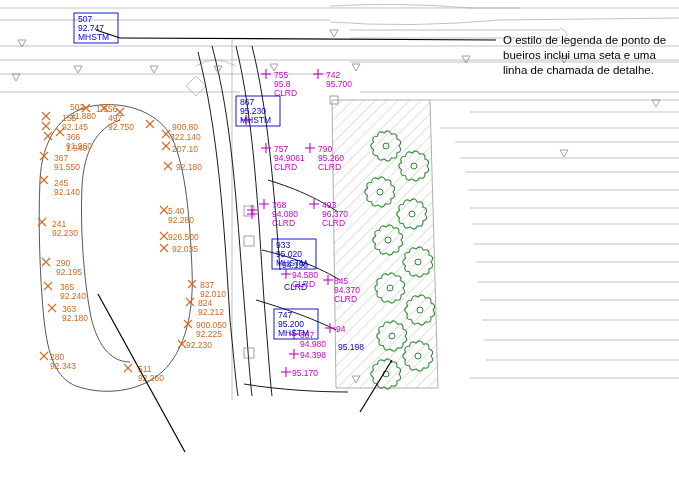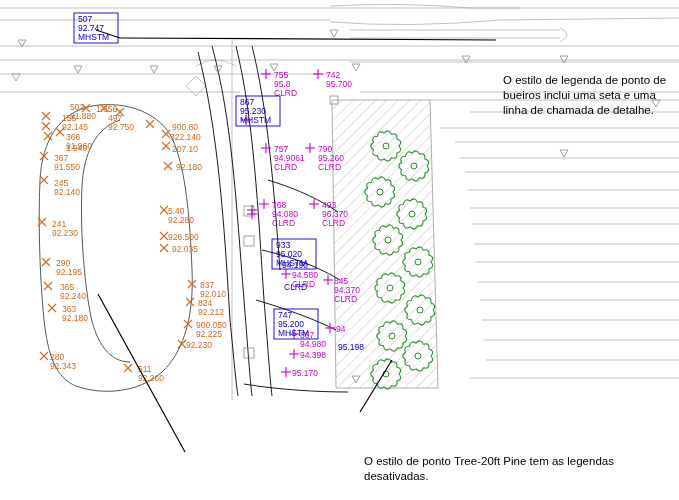--- a/index.html
+++ b/index.html
@@ -12,21 +12,20 @@
   }
   #root { position:absolute; left:0; top:0; width:679px; height:500px; }
   svg.layer { position:absolute; left:0; top:0; width:679px; height:500px; }
   .callout-text {
     position:absolute;
     font-family:"Liberation Sans", sans-serif;
     font-size:11.5px;
     color:#000000;
     line-height:15px;
     white-space:pre-line;
-    margin-top:40px;
   }
   #callout-culvert { left:503px; top:33px; width:175px; }
   #callout-tree    { left:364px; top:414px; width:260px; }
   #callout-lake    { left:78px;  top:458px; width:320px; }
 </style>
 </head>
 <body>
 
 <div id="root">
 
@@ -501,15 +500,14 @@
     </svg>
 
   <svg class="layer" viewBox="0 0 679 500">
     <line x1="496" y1="40" x2="120" y2="38" stroke="#000" stroke-width="1.2"></line>
     <line x1="120" y1="38" x2="96" y2="30" stroke="#000" stroke-width="1.2"></line>
     <line x1="360" y1="412" x2="392" y2="360" stroke="#000" stroke-width="1.2"></line>
     <line x1="185" y1="452" x2="98" y2="294" stroke="#000" stroke-width="1.2"></line>
   </svg>
 
   <div class="callout-text" id="callout-culvert">O estilo de legenda de ponto de bueiros inclui uma seta e uma linha de chamada de detalhe.</div>
-  <div class="callout-text" id="callout-tree">O estilo de ponto Tree-20ft Pine tem as legendas desativadas.</div>
 
 </div>
 
 </body></html>

